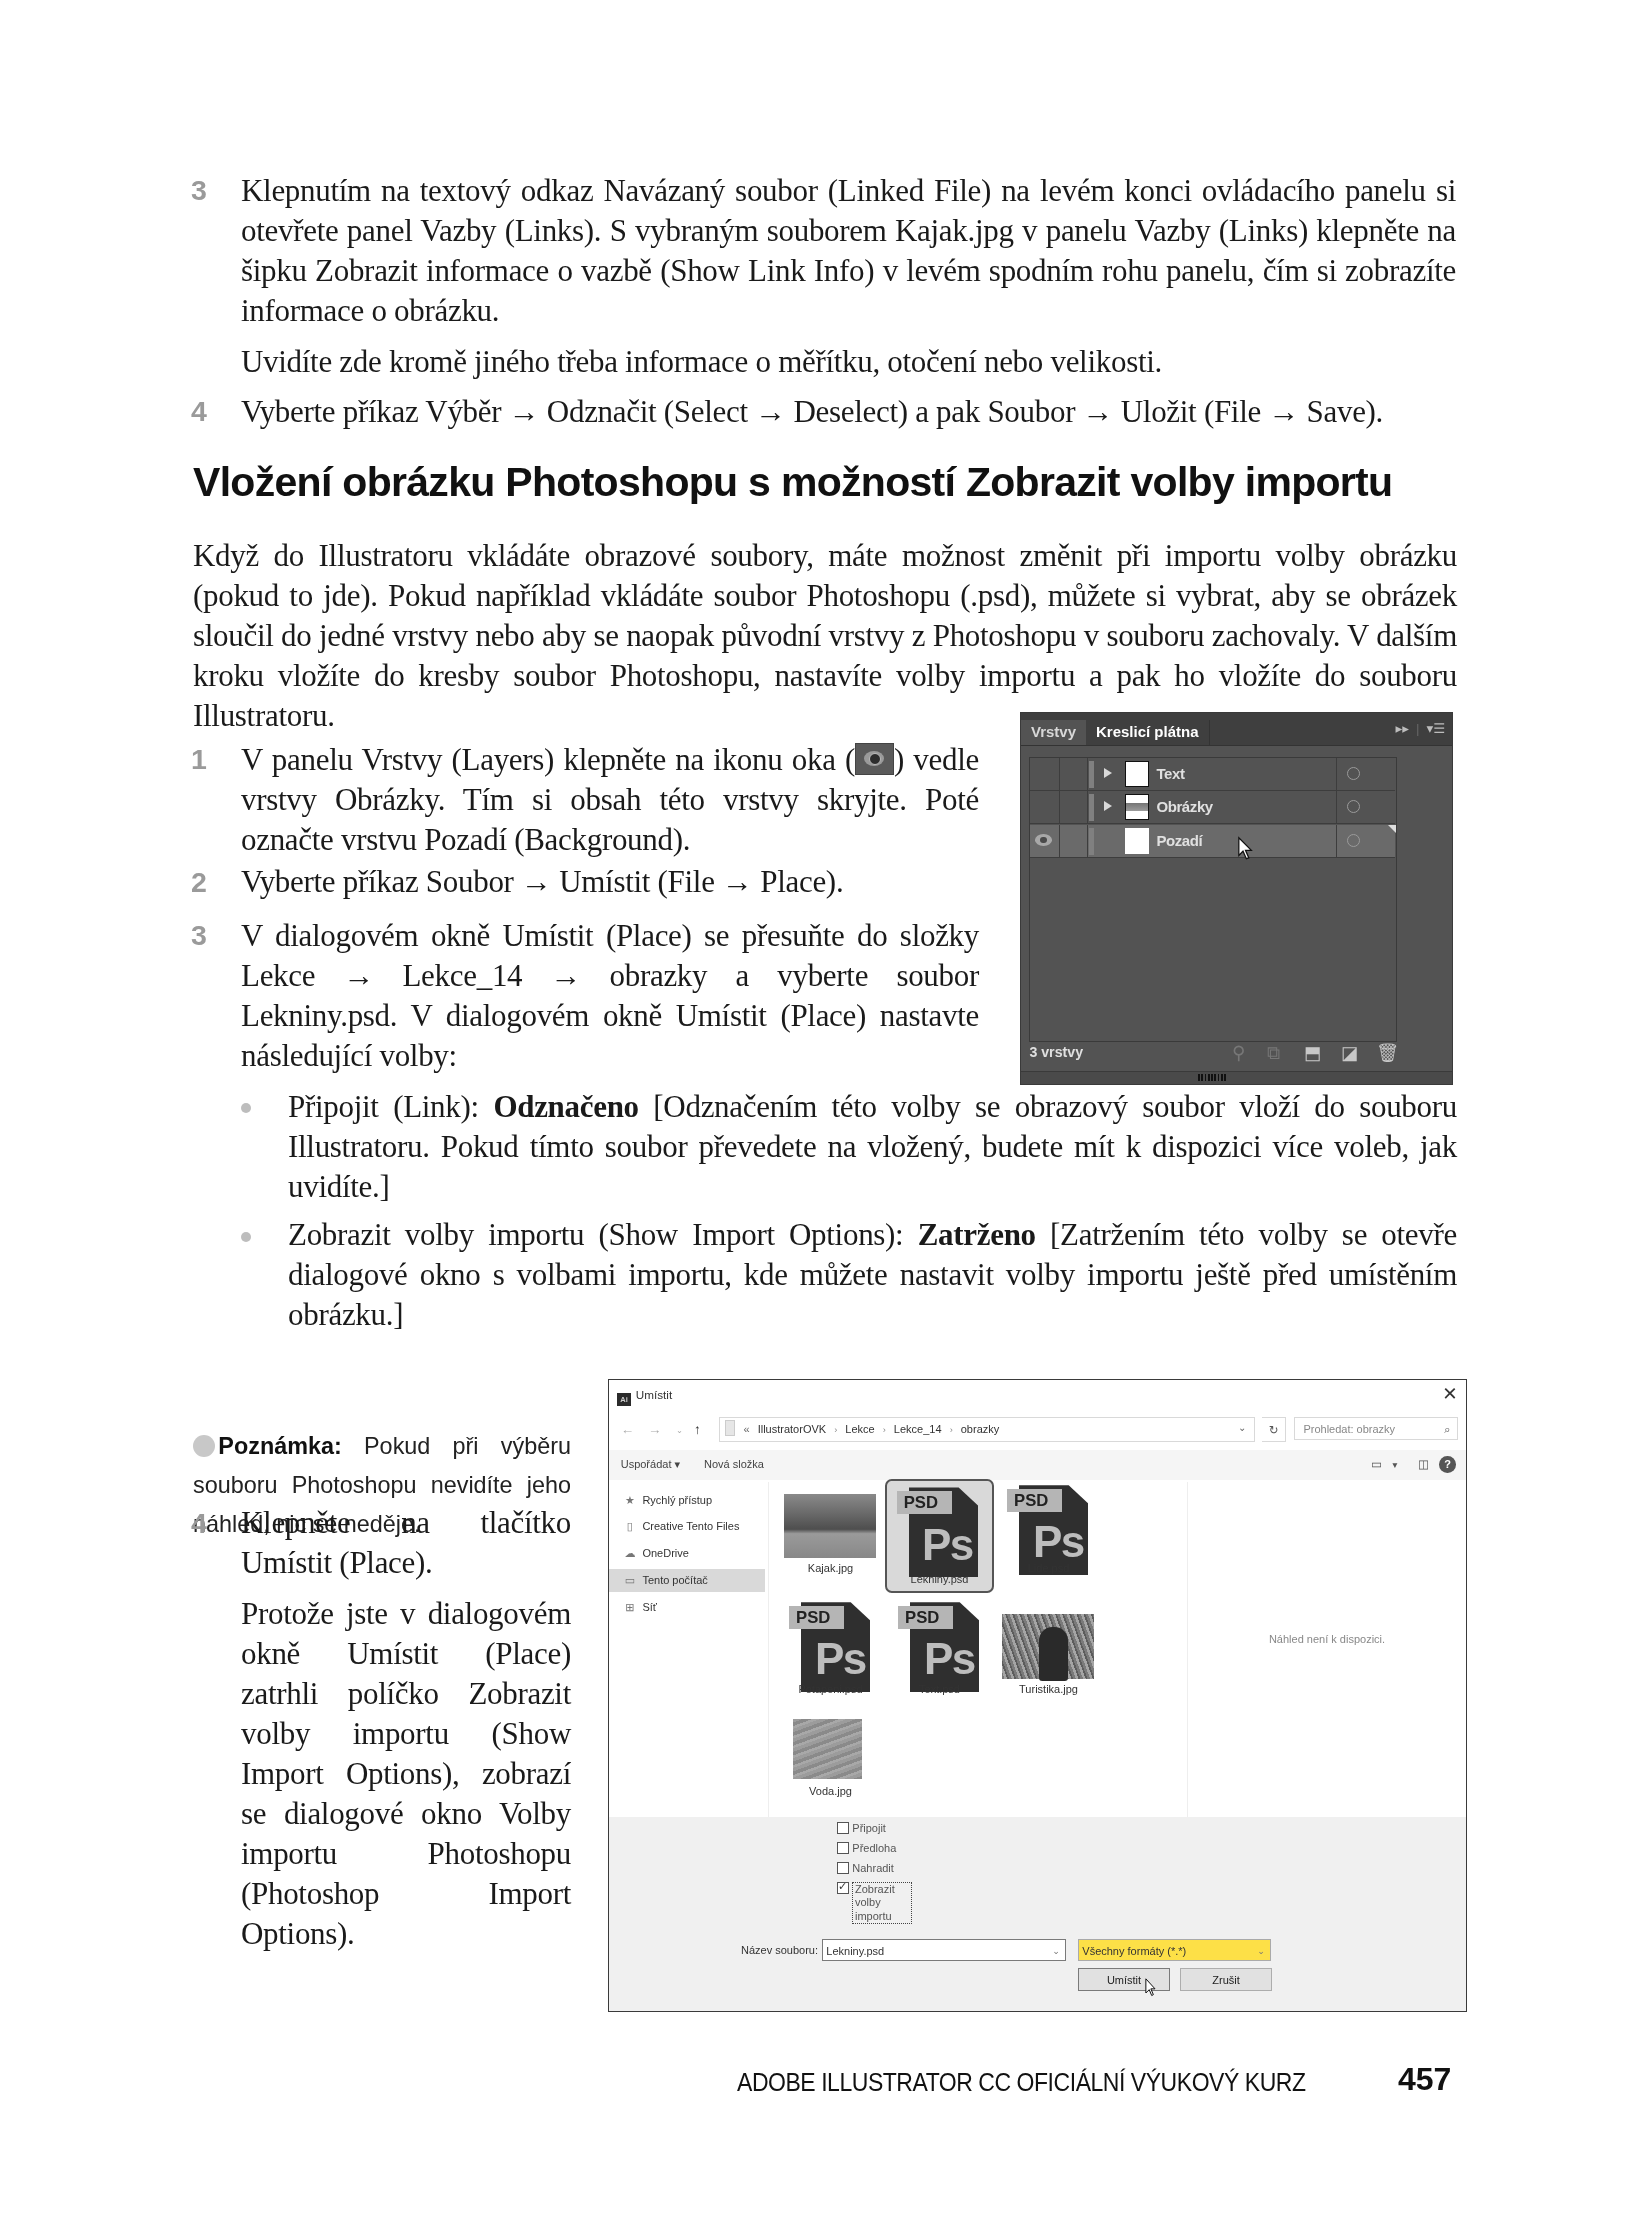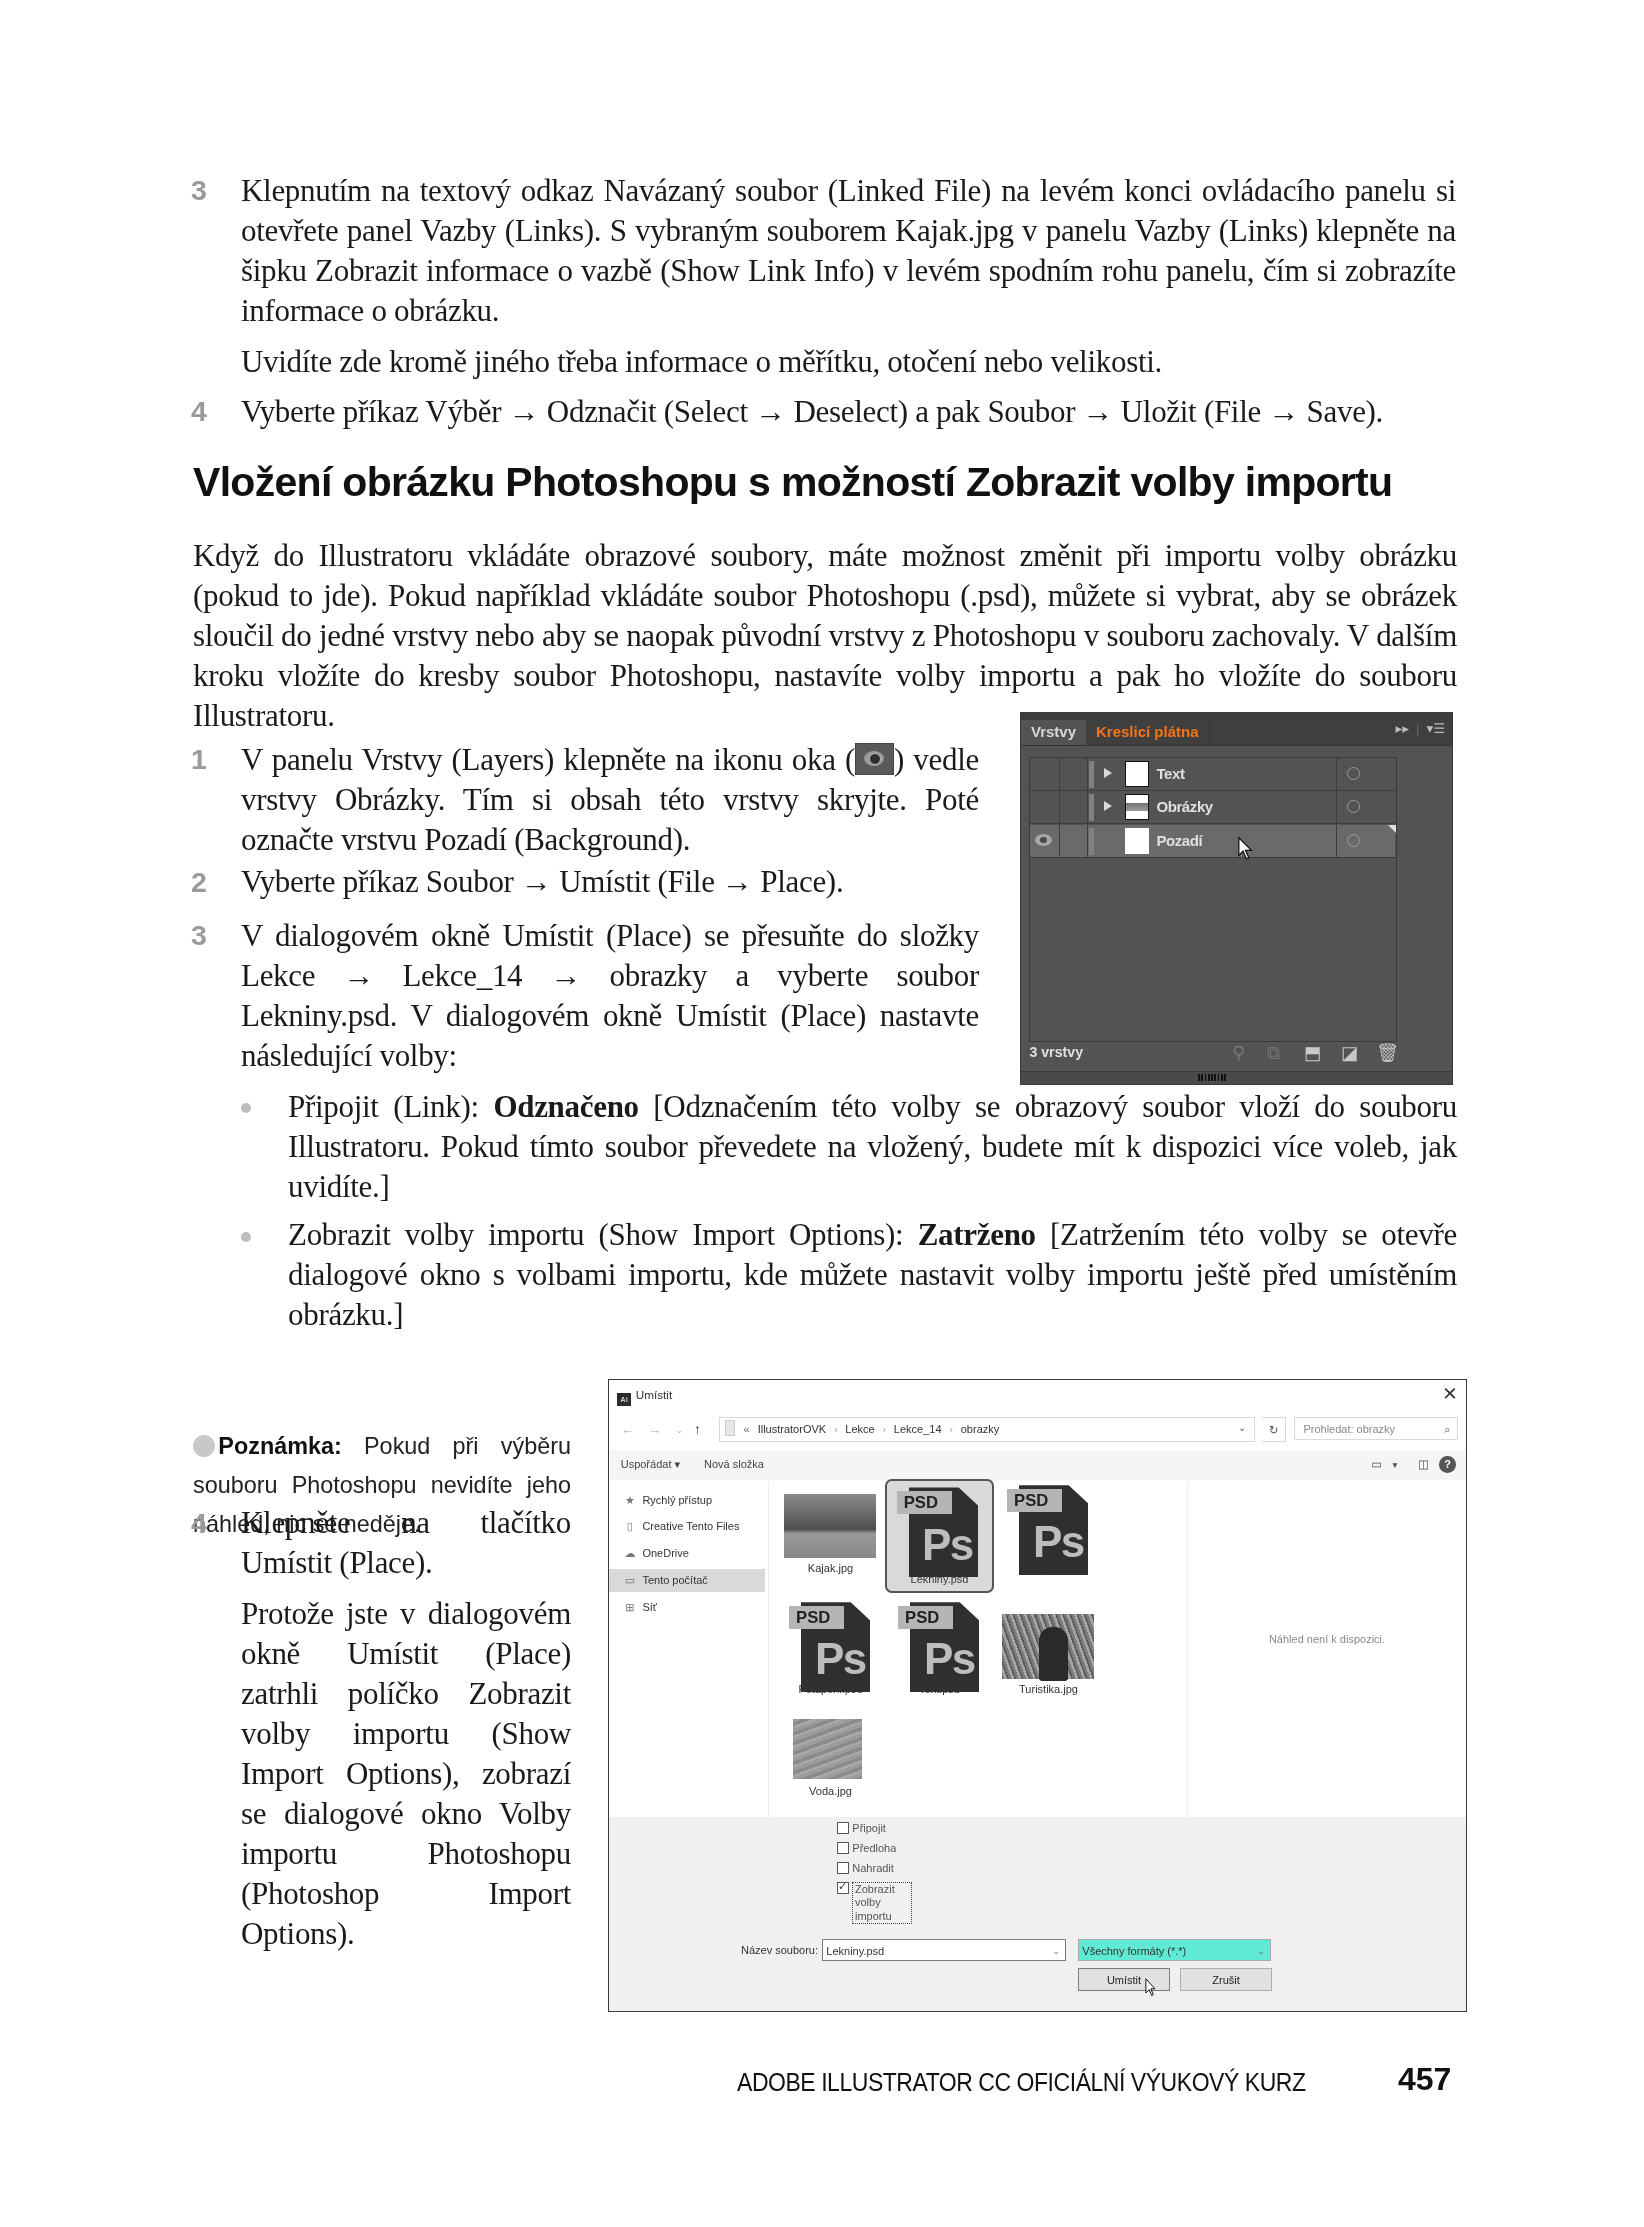--- a/index.html
+++ b/index.html
@@ -12,21 +12,21 @@
   .heading { position: absolute; left: 193px; top: 459px; font-family: "Liberation Sans", sans-serif; font-weight: bold; font-size: 41px; letter-spacing: -0.7px; color: #111; white-space: nowrap; }
   .inline-eye { display: inline-block; width: 37px; height: 30px; background: #5a5a5a; vertical-align: -5px; position: relative; border: 0.8px solid #444; }
   .inline-eye::before { content: ""; position: absolute; left: 7.5px; top: 6.7px; width: 20px; height: 15px; border-radius: 50%; background: #9a9a9a; }
   .inline-eye::after { content: ""; position: absolute; left: 12.6px; top: 9.2px; width: 10px; height: 10px; border-radius: 50%; background: #2d2d2d; border: 0.8px solid #bbb; }
 
   
   .lp { position: absolute; left: 1020px; top: 712px; width: 433px; height: 373px; background: #535353; border: 1.7px solid #3a3a3a; box-sizing: border-box; font-family: "Liberation Sans", sans-serif; }
   .lp-tabs { position: absolute; left: 0; top: 0; right: 0; height: 32px; background: #3f3f3f; border-bottom: 0.8px solid #333; }
   .lp-tab { position: absolute; top: 6.7px; height: 25px; font-size: 15px; font-weight: bold; line-height: 23.4px; padding: 0 10px; }
   .lp-tab.active { left: 0; background: #535353; color: #d8d8d8; }
-  .lp-tab.inactive { left: 65px; color: #f97316; border-right: 0.8px solid #333; }
+  .lp-tab.inactive { left: 65px; color: #ffffff; border-right: 0.8px solid #333; }
   .lp-topicons { position: absolute; right: 6.7px; top: 8.4px; color: #bdbdbd; font-size: 13.4px; }
   .lp-list { position: absolute; left: 8.4px; top: 44px; width: 368px; height: 285px; border: 1.7px solid #3a3a3a; box-sizing: border-box; }
   .lp-row { position: absolute; left: 0; width: 365px; height: 32px; border-bottom: 1.7px solid #3d3d3d; }
   .lp-row.sel { background: #6a6a6a; }
   .lp-cell-eye { position: absolute; left: 0; top: 0; width: 28.5px; height: 32px; border-right: 1.7px solid #3d3d3d; }
   .lp-cell-lock { position: absolute; left: 28.5px; top: 0; width: 28.5px; height: 32px; border-right: 1.7px solid #3d3d3d; }
   .lp-color { position: absolute; left: 59px; top: 2.5px; width: 5px; height: 27px; background: #808080; }
   .lp-tri { position: absolute; left: 74px; top: 10px; width: 0; height: 0; border-left: 8.4px solid #d9d9d9; border-top: 5.9px solid transparent; border-bottom: 5.9px solid transparent; }
   .lp-thumb { position: absolute; left: 95px; top: 3.3px; width: 22px; height: 23.4px; background: #fff; border: 1.7px solid #111; }
   .lp-thumb.plain { border-color: #ffffff; }
@@ -79,21 +79,21 @@
   .photo.turistika::after { content: ""; position: absolute; left: 37px; top: 13.4px; width: 28.5px; height: 54px; background: #2a2a2a; border-radius: 13.4px 13.4px 3.3px 3.3px; }
   .photo.voda { background: repeating-linear-gradient(160deg, #9c9c9c 0 3.3px, #8a8a8a 3.3px 6.7px, #a8a8a8 6.7px 9.2px); }
   .bottom { position: absolute; left: 0; right: 0; top: 437px; bottom: 0; background: #f0f0f0; }
   .chk { position: absolute; left: 228px; font-size: 11px; color: #555; }
   .chk .box { display: inline-block; width: 10px; height: 10px; border: 0.8px solid #555; background: #fff; margin-right: 3.3px; vertical-align: -1.7px; position: relative; }
   .chk .box.on::after { content: "✓"; position: absolute; left: 0; top: -3.3px; font-size: 11px; color: #333; }
   .chk .focus { border: 0.8px dotted #444; display: inline-block; vertical-align: top; line-height: 13.4px; padding: 0 1.7px; }
   .fname-label { position: absolute; left: 132px; top: 127px; font-size: 11px; color: #333; }
   .fname { position: absolute; left: 213px; top: 122px; width: 244px; height: 22px; border: 0.8px solid #7a7a7a; background: #fff; font-size: 11px; line-height: 22px; padding-left: 3.3px; box-sizing: border-box; }
   .fname .dd { position: absolute; right: 5px; top: 0; color: #777; font-size: 9.2px; }
-  .ftype { position: absolute; left: 469px; top: 122px; width: 193px; height: 22px; border: 0.8px solid #aaa; background: #5eead4; font-size: 11px; line-height: 22px; padding-left: 3.3px; box-sizing: border-box; }
+  .ftype { position: absolute; left: 469px; top: 122px; width: 193px; height: 22px; border: 0.8px solid #aaa; background: #fde047; font-size: 11px; line-height: 22px; padding-left: 3.3px; box-sizing: border-box; }
   .ftype .dd { position: absolute; right: 5px; top: 0; color: #777; font-size: 9.2px; }
   .btn { position: absolute; top: 151px; width: 92px; height: 23.4px; border: 0.8px solid #adadad; background: #e1e1e1; font-size: 11px; line-height: 22px; text-align: center; box-sizing: border-box; color: #222; }
   .btn.primary { border: 1.7px solid #7a7a7a; }
 
   
   .footer-title { position: absolute; left: 737px; top: 2068px; font-family: "Liberation Sans", sans-serif; font-size: 25px; letter-spacing: -0.5px; color: #111; transform: scaleX(0.92); transform-origin: left; white-space: nowrap; }
   .footer-page { position: absolute; left: 1398px; top: 2061px; font-family: "Liberation Sans", sans-serif; font-weight: bold; font-size: 32px; color: #111; }
 
   .note-dot { display: inline-block; width: 22px; height: 22px; border-radius: 50%; background: #c8c8c8; vertical-align: -3.3px; margin-right: 3.3px; }
   .note { position: absolute; left: 193px; top: 1427px; width: 378px; font-family: "Liberation Sans", sans-serif; font-size: 23.4px; line-height: 39px; text-align: justify; color: #222; }

